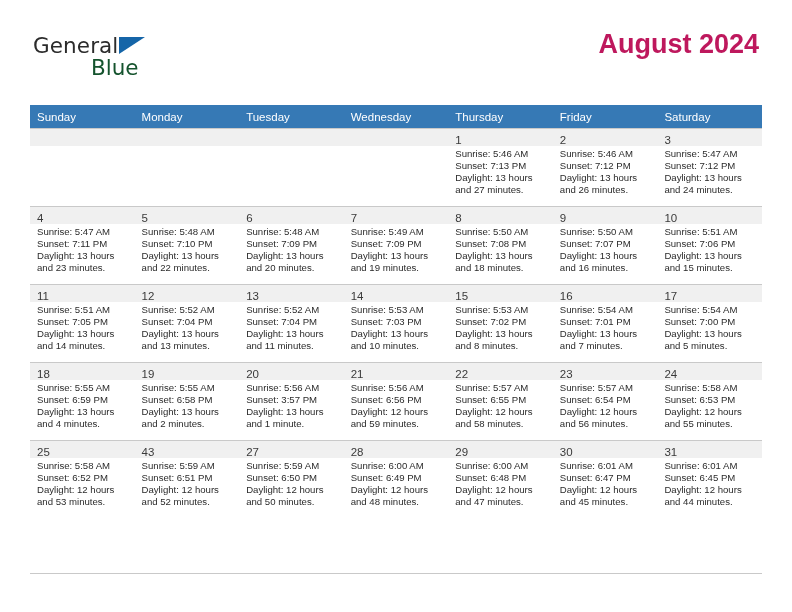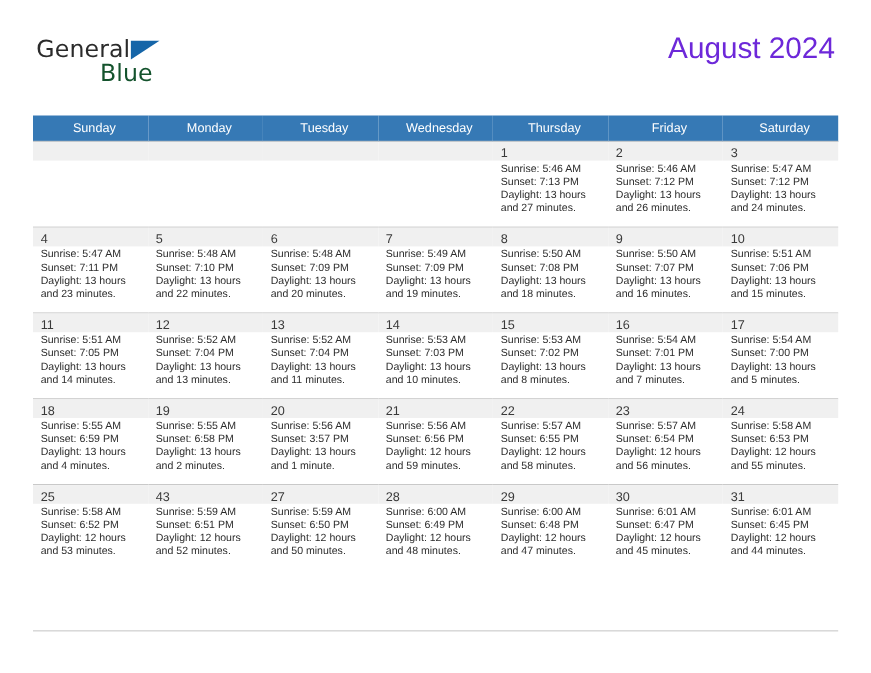--- a/index.html
+++ b/index.html
@@ -62,23 +62,23 @@
     font-size: 21.5px;
     color: #14532d;
     font-family: "DejaVu Sans", sans-serif;
     font-weight: 400;
   }
   .title {
     position: absolute;
     right: 33px;
     top: 29px;
     font-size: 27px;
-    color: #6d28d9;
+    color: #be185d;
     font-family: "Liberation Sans", sans-serif;
-    font-weight: 400;
+    font-weight: 700;
     text-align: right;
     white-space: nowrap;
   }
   .subtitle {
     position: absolute;
     right: 33px;
     top: 79px;
     font-size: 13.5px;
     color: #2b2b2b;
     font-family: "Liberation Sans", sans-serif;
@@ -93,21 +93,21 @@
     top: 105px;
     width: 732px;
     border-collapse: collapse;
     table-layout: fixed;
   }
   .calendar th {
     background: #3679b5;
     color: #ffffff;
     font-size: 11.5px;
     font-weight: normal;
-    text-align: center;
+    text-align: left;
     padding: 5px 0 5px 7px;
     height: 13px;
     font-family: "Liberation Sans", sans-serif;
   }
   .calendar td {
     width: 104.57px;
     height: 77px;
     vertical-align: top;
     padding: 0;
     border-top: 1px solid #c9c9c9;

